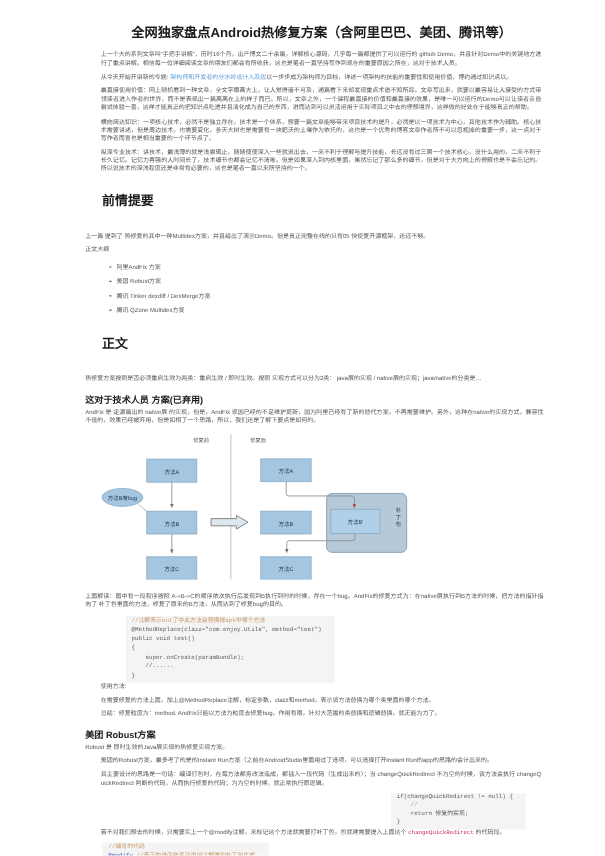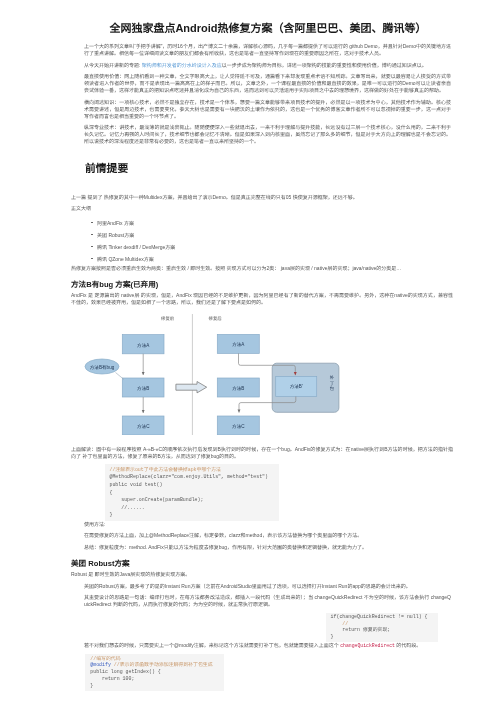--- a/index.html
+++ b/index.html
@@ -51,23 +51,24 @@
     <h2>前情提要</h2>
     <p>上一篇 提到了 热修复的其中一种Multidex方案，并且给出了演示Demo。但是真正完整在线的只有05 快使复开源框架，还远不够。</p>
     <p>正文大纲</p>
     <ul>
       <li>阿里AndFix 方案</li>
       <li>美团 Robust方案</li>
       <li>腾讯 Tinker dexdiff / DexMerge方案</li>
       <li>腾讯 QZone Multidex方案</li>
     </ul>
 
+    <h2>正文</h2>
     <p><span>热修复方案按照是否必须重启生效为两类：</span><span>重启生效 / 即时生效。按照 实现方式可以分为2类： java层的实现 / native层的实现；java/native的分类是…</span></p>
 
-    <h3>方法B有bug 方案(已弃用)</h3>
+    <h3>这对于技术人员 方案(已弃用)</h3>
     <p>AndFix 是 定源篇出的 native层 的实现，但是，AndFix 现因已经的不足维护更新，因为阿里已经有了新的替代方案，不再需要维护。另外，这种在native的实现方式，兼容性不佳的，效果已经被弃用，但是如相了一个思路，所以，我们还是了解下要点是如何的。</p>
     <div class="figure">
       <svg width="382" height="124" viewBox="0 0 382 124" xmlns="http://www.w3.org/2000/svg">
         <defs>
           <marker id="ah" markerWidth="6" markerHeight="6" refX="5" refY="3" orient="auto">
             <path d="M0.6,0.9 L5,3 L0.6,5.1 z" fill="#6e6e6e"></path>
           </marker>
           <marker id="ahr" markerWidth="6" markerHeight="6" refX="5" refY="3" orient="auto">
             <path d="M0.6,0.9 L5,3 L0.6,5.1 z" fill="#a33c3c"></path>
           </marker>

